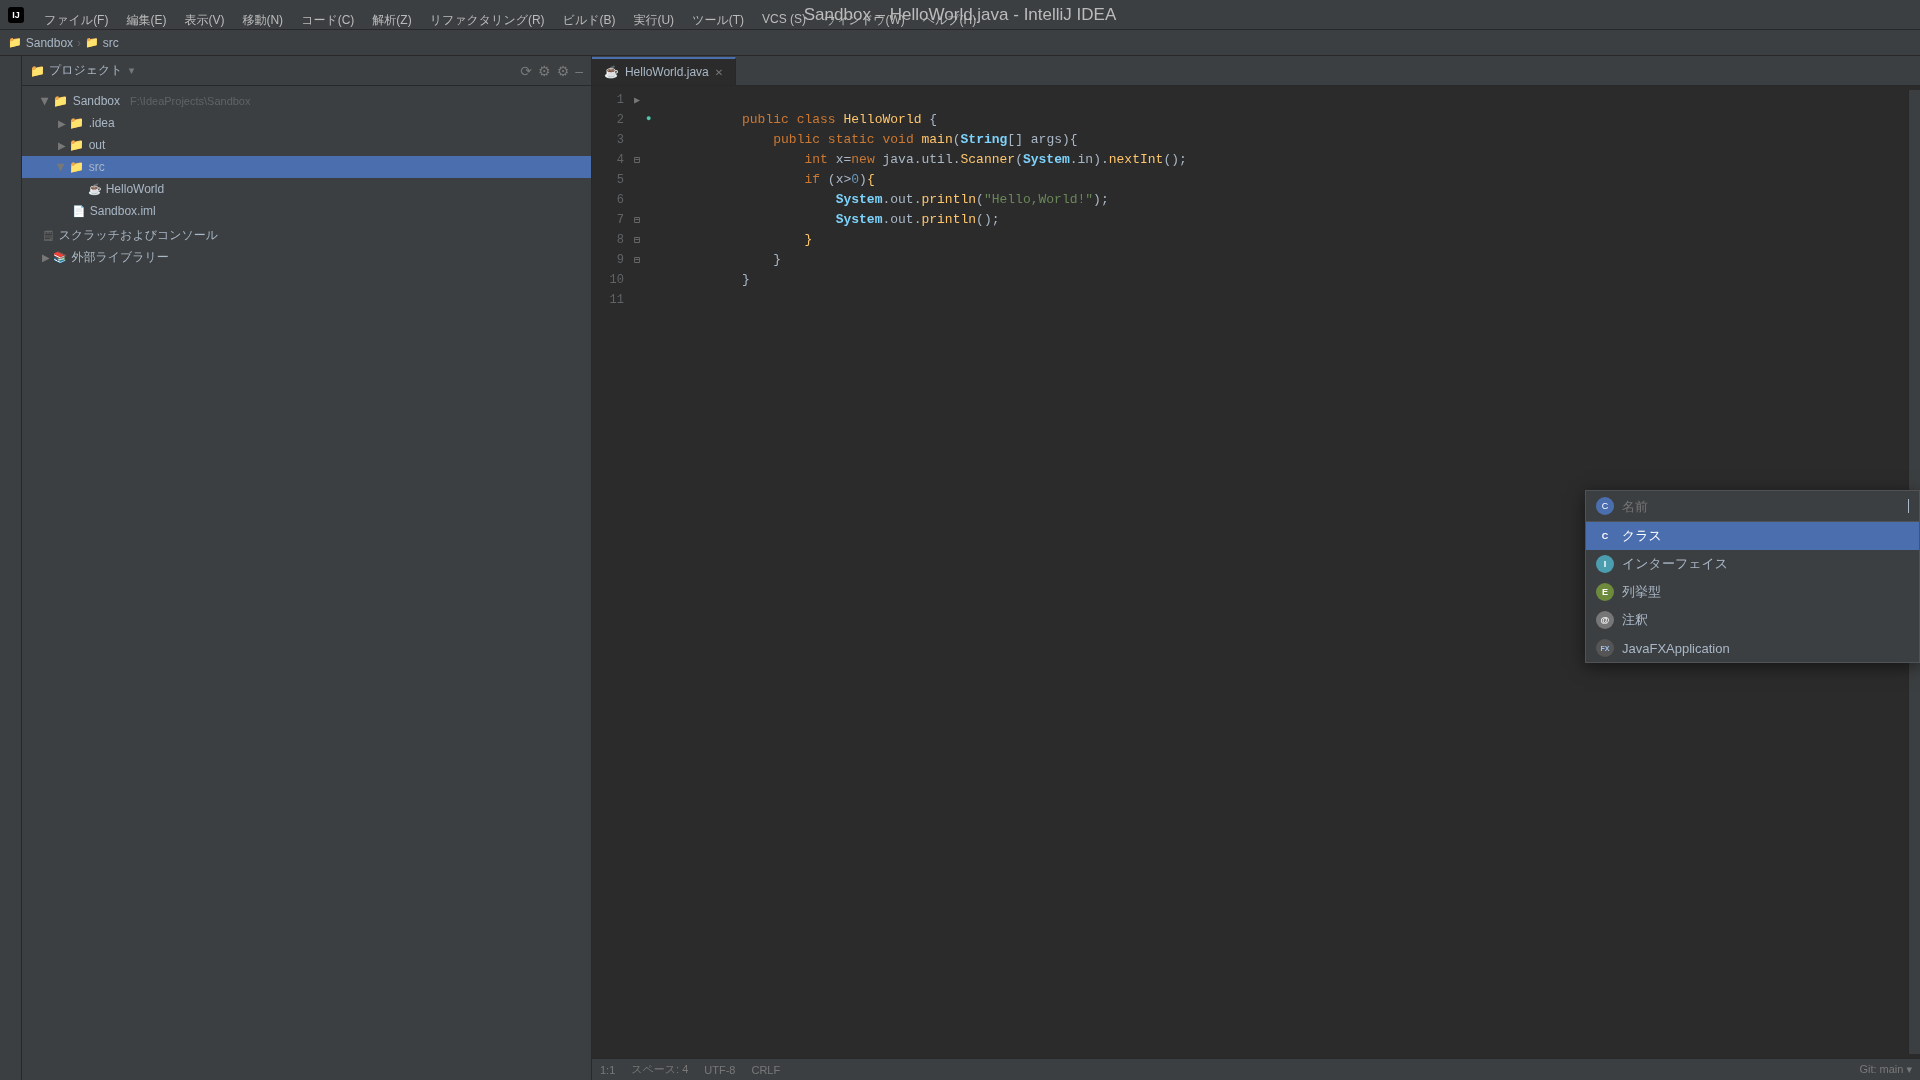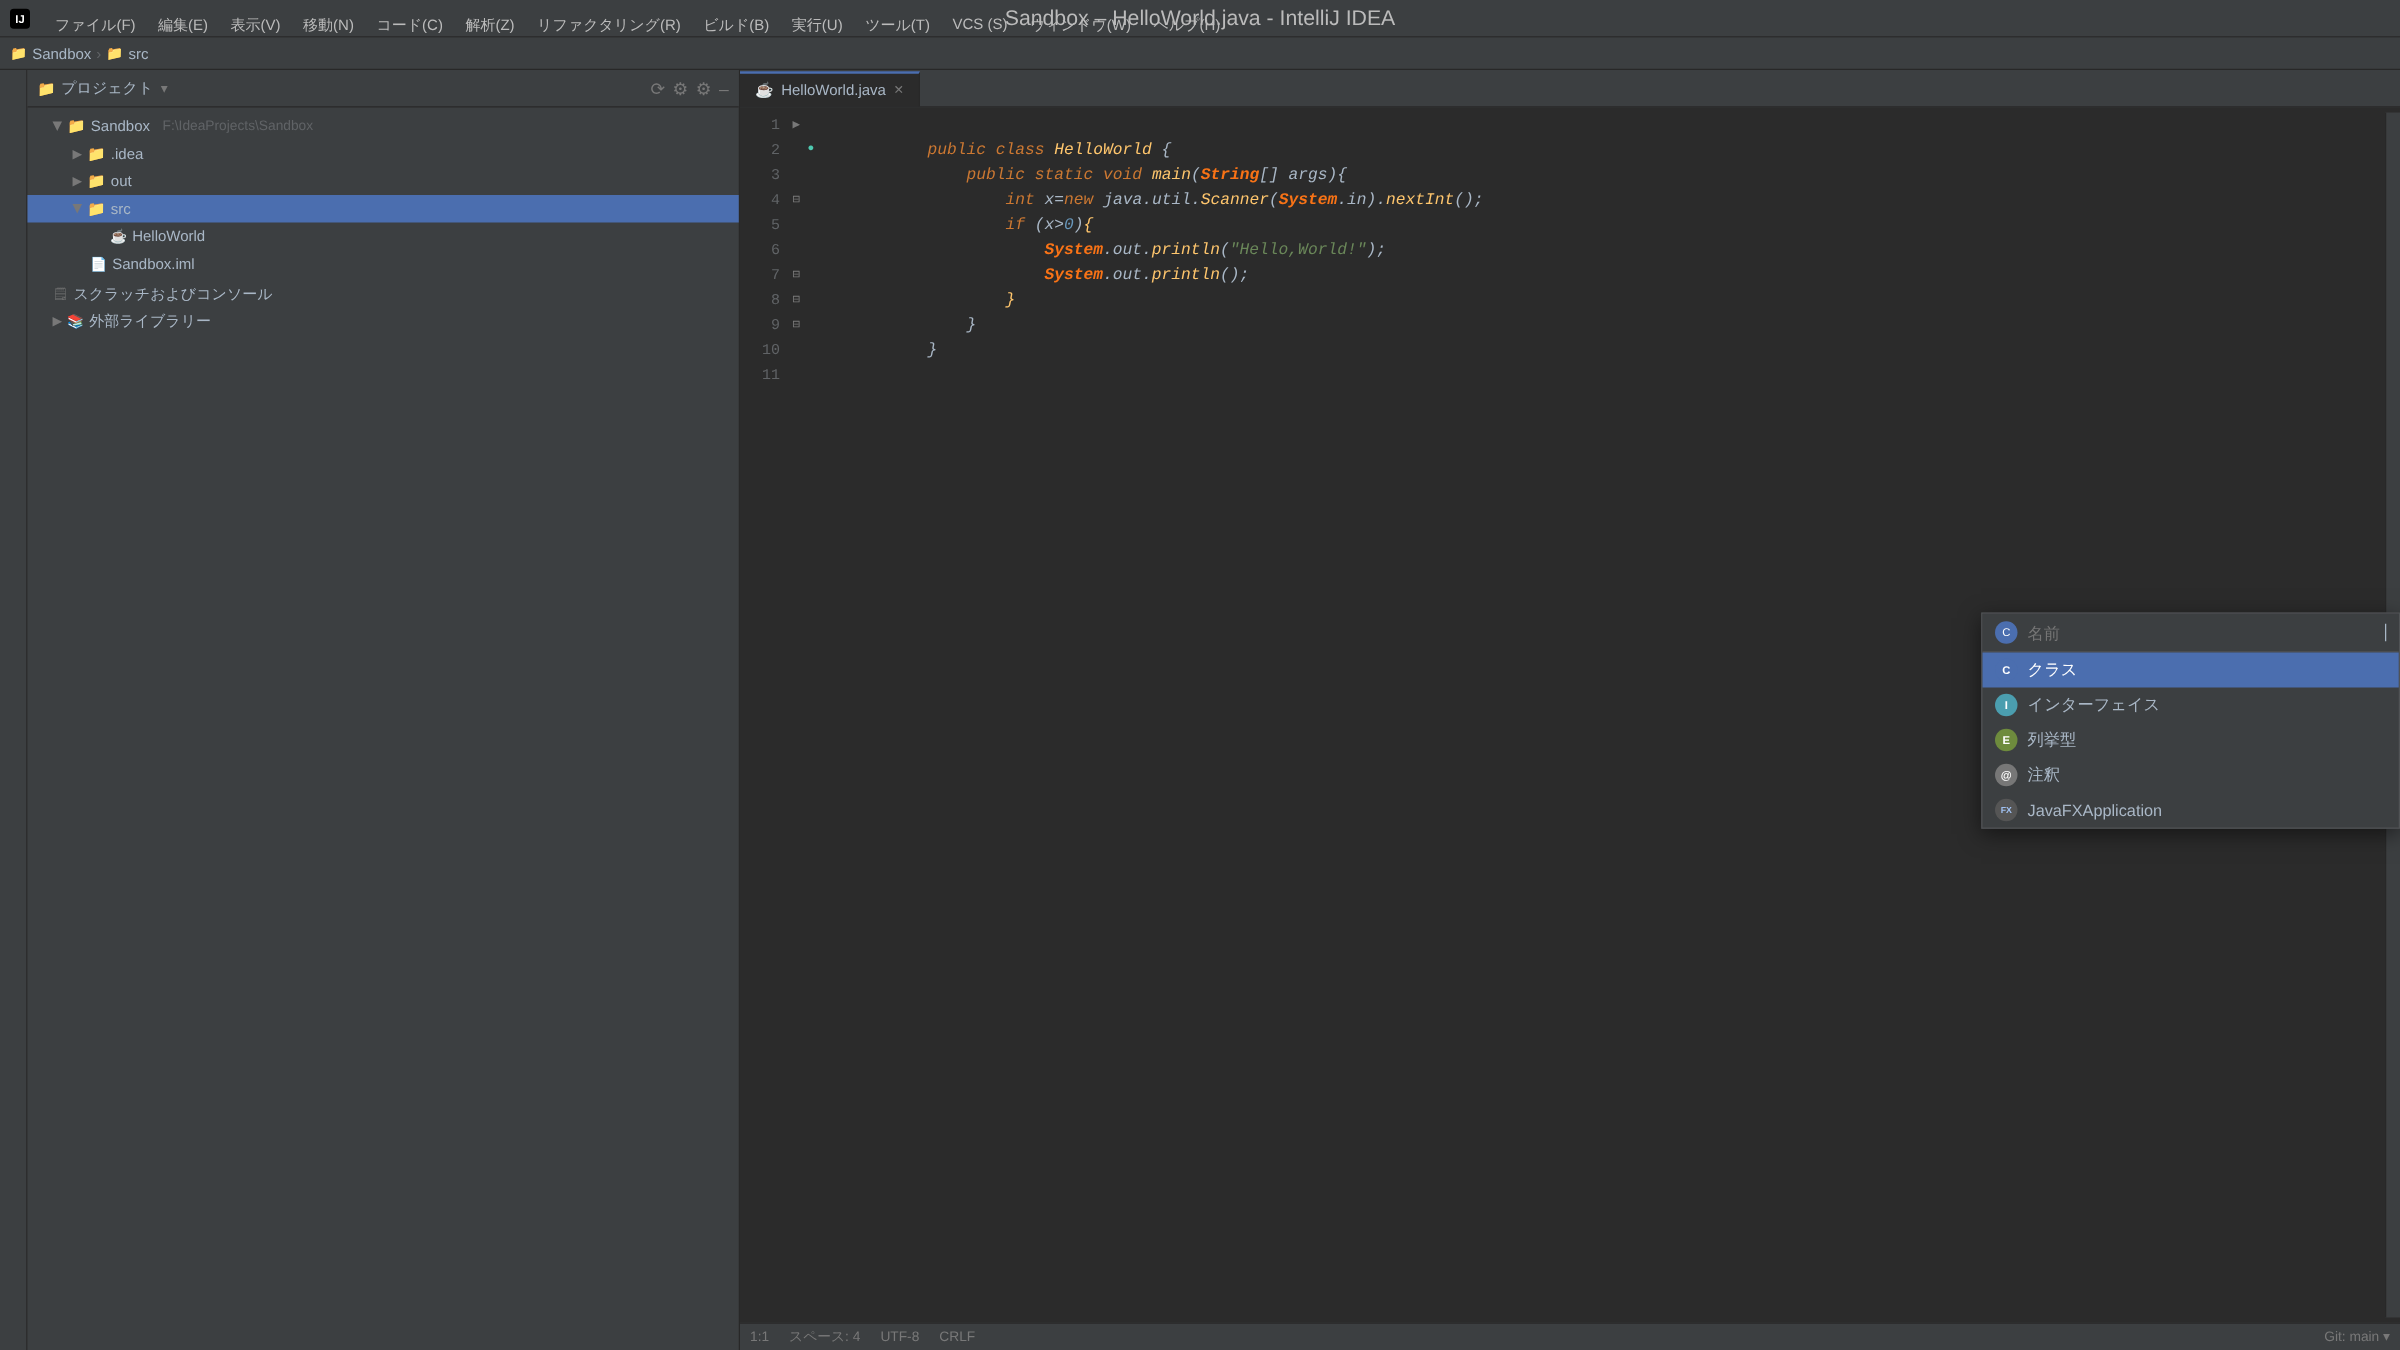--- a/index.html
+++ b/index.html
@@ -178,29 +178,28 @@
     }
     .line-num { height: 20px; font-size: 12px; }
     #gutter {
       width: 20px;
       position: relative;
     }
     #code-content {
       flex: 1;
       line-height: 20px;
       padding: 0 8px;
-      font-style: italic;
     }
     .code-line {
       height: 20px;
       white-space: pre;
     }
     
     .kw { color: #cc7832; }
-    .type-name { color: #f97316; font-weight: bold; }
+    .type-name { color: #7dd3fc; font-weight: bold; }
     .class-name { color: #ffc66d; }
     .method-name { color: #ffc66d; }
     .string { color: #6a8759; }
     .num { color: #6897bb; }
     .bracket { color: #ffc66d; }
 
     
     #create-new-class {
       position: absolute;
       right: 0;

